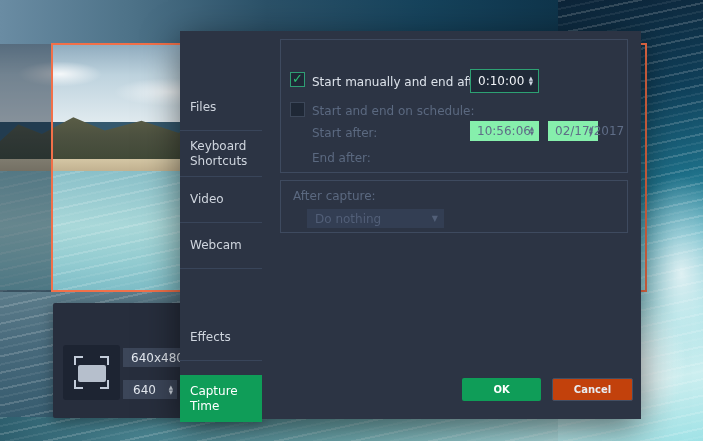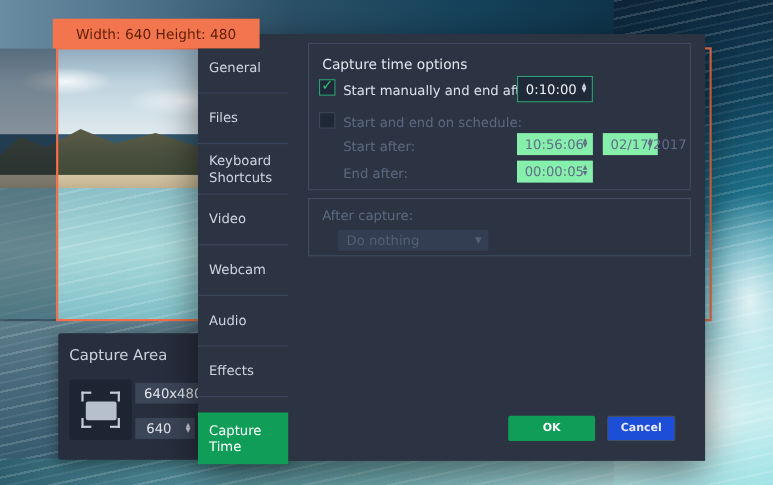--- a/index.html
+++ b/index.html
@@ -86,21 +86,21 @@
   .field .txt { padding-left:7px; }
   .field .spin-arrows { color:inherit; right:5px; }
   .field.active .spin-arrows { color:#cfd7e2; }
   .dropdown { position:absolute; left:6px; top:28px; width:137px; height:19px; background:#333e53;
     color:#525f78; font-size:12px; display:flex; align-items:center; padding-left:8px;margin-left:20px; }
   .dropdown .arrow { position:absolute; right:6px; font-size:8px; }
 
   .btn { position:absolute; top:347px; height:23px; font-size:10px; font-weight:bold;
     display:flex; align-items:center; justify-content:center; border-radius:2px; cursor:default; }
   .btn-ok { left:282px; width:79px; background:#0f9d58; color:#fff; }
-  .btn-cancel { left:372px; width:62px; background:#1d4ed8; border:1px solid #434f63; color:#e8ecf2; }
+  .btn-cancel { left:372px; width:81px; background:#c2410c; border:1px solid #434f63; color:#e8ecf2; }
 </style>
 </head>
 <body>
 
 <div class="screen">
 
   <div class="bg-layer bg-top-band"></div>
   <div class="bg-layer bg-sky"></div>
   <div class="bg-layer bg-mountains"></div>
   <div class="bg-layer bg-beach"></div>
@@ -112,24 +112,22 @@
     </div>
   <div class="bg-layer bg-bottom-strip">
       <div class="foam"></div>
     </div>
   <div class="bg-layer bg-right-wave">
       <div class="foam"></div>
     </div>
   <div class="dim dim-left"></div>
 
   <div class="capture-frame"></div>
-  <div class="size-label">Width: 640 Height: 480</div>
 
   <div class="cap-panel">
-    <div class="cap-title">Capture Area</div>
     <div class="cap-iconbox">
       <span class="corner tl"></span>
       <span class="corner tr"></span>
       <span class="corner bl"></span>
       <span class="corner br"></span>
       <span class="rect"></span>
     </div>
     <div class="cap-field cap-size">
       <span>640x480</span>
     </div>
@@ -138,48 +136,41 @@
       <span class="spin-arrows">
         <span>▲</span>
         <span>▼</span>
       </span>
     </div>
   </div>
 
   <div class="dialog">
 
     <div class="sidebar">
-      <div class="side-item" style="top:8px">
-          <span>General</span>
-        </div>
       <div class="side-item" style="top:54px">
           <span>Files</span>
         </div>
       <div class="side-item" style="top:100px">
           <span>Keyboard Shortcuts</span>
         </div>
       <div class="side-item" style="top:192px">
           <span>Webcam</span>
         </div>
       <div class="side-item" style="top:146px">
           <span>Video</span>
         </div>
-      <div class="side-item" style="top:238px">
-          <span>Audio</span>
-        </div>
       <div class="side-item" style="top:284px">
           <span>Effects</span>
         </div>
       <div class="side-item sel" style="top:344px">
           <span>Capture Time</span>
         </div>
     </div>
 
     <div class="section sec1">
-      <div class="sec-title">Capture time options</div>
 
       <div class="chk on" style="left:9px; top:32px">
         <span class="mark">✓</span>
       </div>
       <div class="lbl" style="left:31px; top:35px">Start manually and end after:</div>
       <div class="field active" style="left:189px; top:29px; width:69px">
         <span class="txt">0:10:00</span>
         <span class="spin-arrows">
           <span>▲</span>
           <span>▼</span>
@@ -199,27 +190,20 @@
       </div>
       <div class="field disabled" style="left:267px; top:81px; width:50px">
         <span class="txt">02/17/2017</span>
         <span class="spin-arrows">
           <span>▲</span>
           <span>▼</span>
         </span>
       </div>
 
       <div class="lbl off" style="left:31px; top:111px">End after:</div>
-      <div class="field disabled" style="left:189px; top:106px; width:69px">
-        <span class="txt">00:00:05</span>
-        <span class="spin-arrows">
-          <span>▲</span>
-          <span>▼</span>
-        </span>
-      </div>
     </div>
 
     <div class="section sec2">
       <div class="lbl off" style="left:12px; top:8px">After capture:</div>
       <div class="dropdown">
         <span>Do nothing</span>
         <span class="arrow">▼</span>
       </div>
     </div>
 

